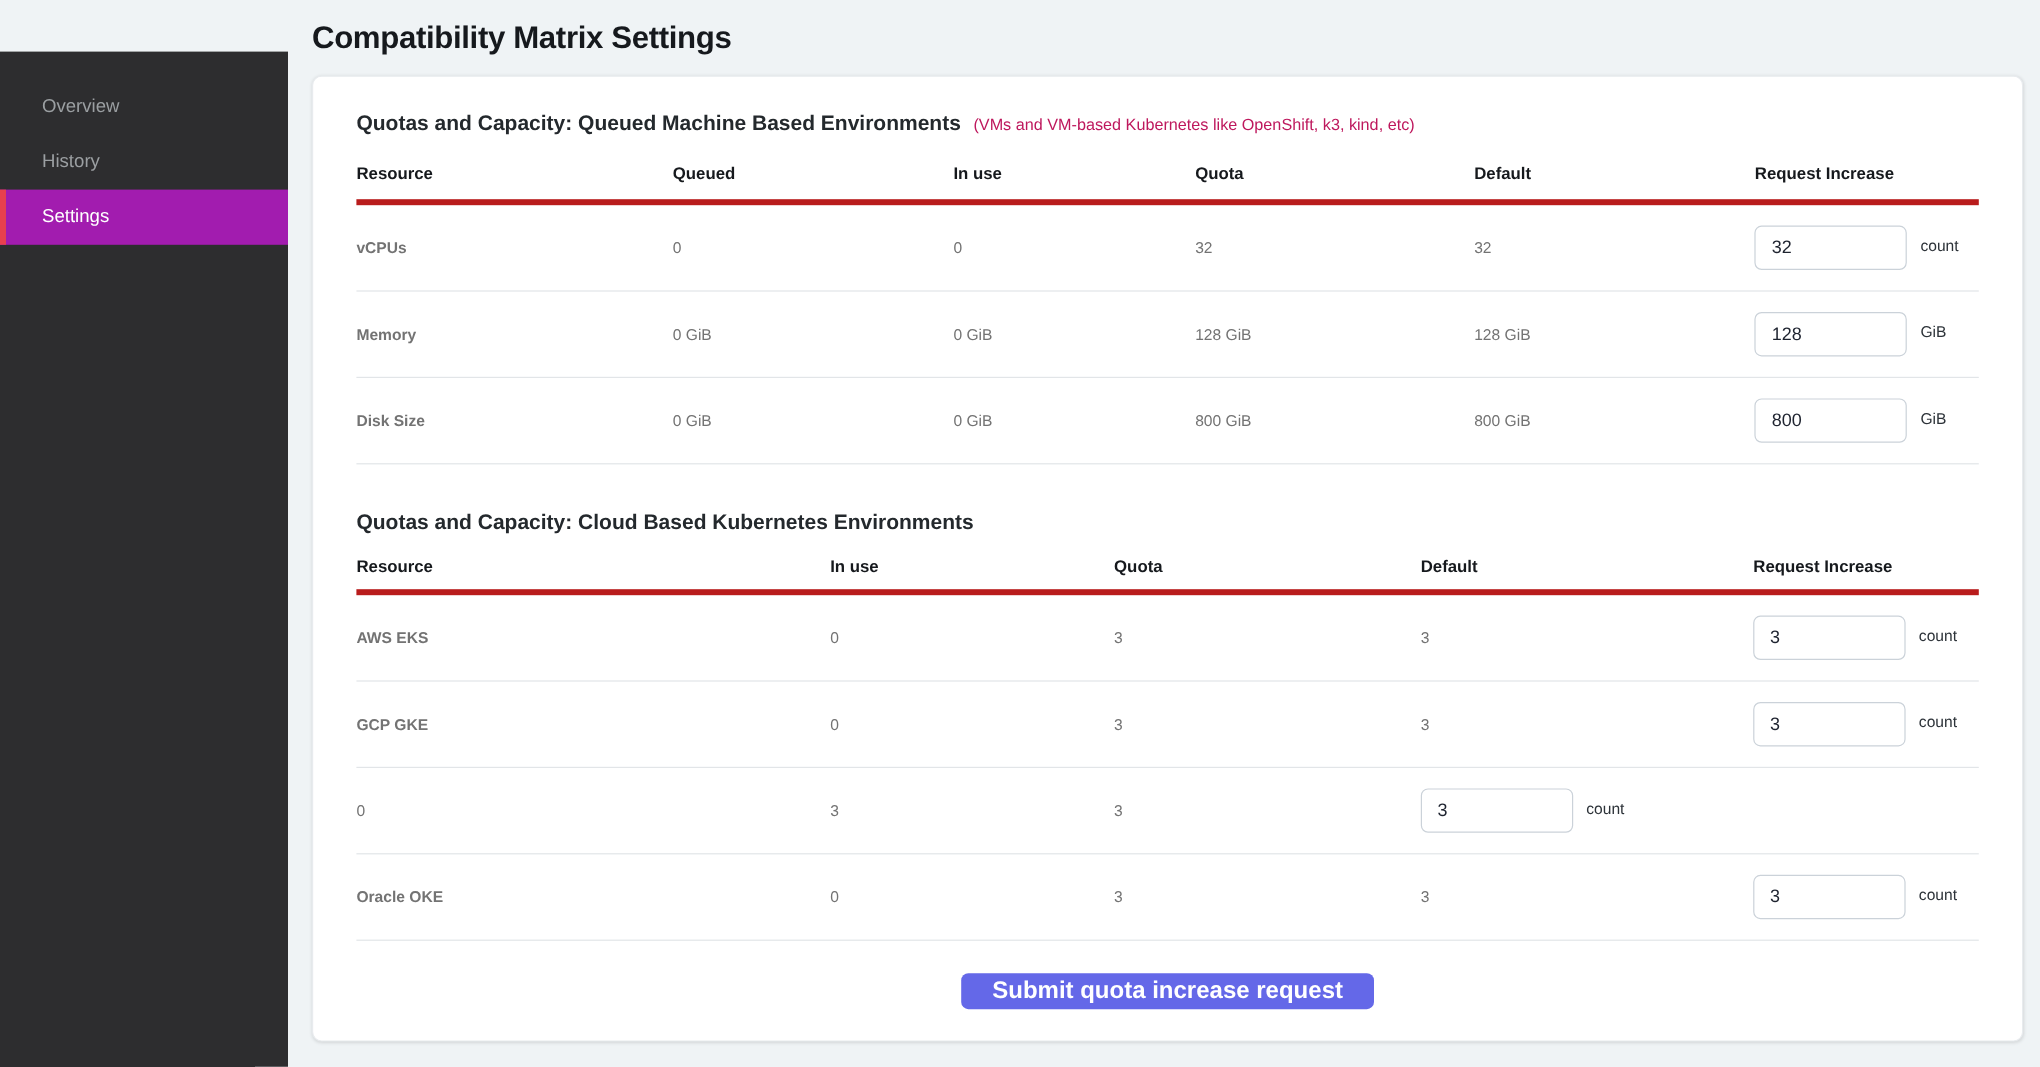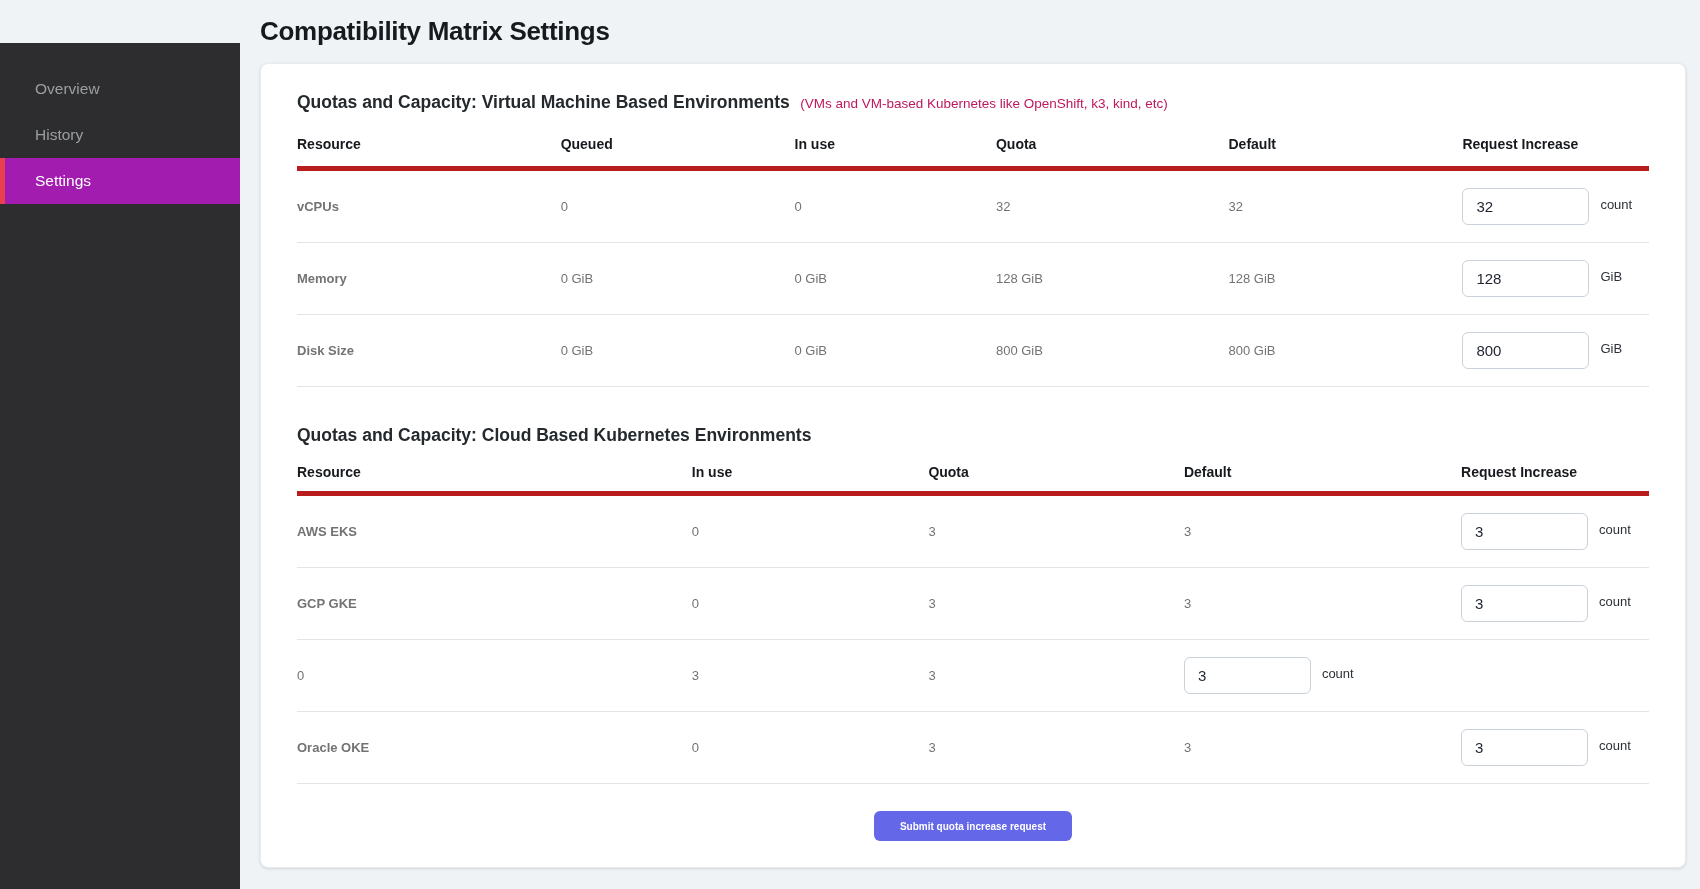--- a/index.html
+++ b/index.html
@@ -94,21 +94,21 @@
   .section-2 { margin-top: 38px; }
   .section-2 .grid-head { height: 44px; margin-top: 6px; }
 
   .footer {
     display: flex; justify-content: center;
     padding-top: 27px;
   }
   .submit-btn {
     background: #6468e8;
     color: #ffffff;
-    font-size: 10px; font-weight: 700;
+    font-size: 20px; font-weight: 700;
     font-family: "Liberation Sans", "DejaVu Sans", sans-serif;
     border: none; border-radius: 6px;
     padding: 8px 26px;
     height: 30px;
     display: flex; align-items: center;
     cursor: pointer;
   }
 </style>
 </head>
 <body>
@@ -127,21 +127,21 @@
     </div>
   </nav>
 
   <main class="main">
     <h1 class="page-title">Compatibility Matrix Settings</h1>
 
     <div class="card">
 
       <section>
         <div>
-          <span class="section-title">Quotas and Capacity: Virtual Machine Based Environments</span>
+          <span class="section-title">Quotas and Capacity: Queued Machine Based Environments</span>
           <span class="section-subtitle">(VMs and VM-based Kubernetes like OpenShift, k3, kind, etc)</span>
         </div>
 
         <div class="grid-head vm-grid">
           <div class="col">Resource</div>
           <div class="col">Queued</div>
           <div class="col">In use</div>
           <div class="col">Quota</div>
           <div class="col">Default</div>
           <div class="col">Request Increase</div>

